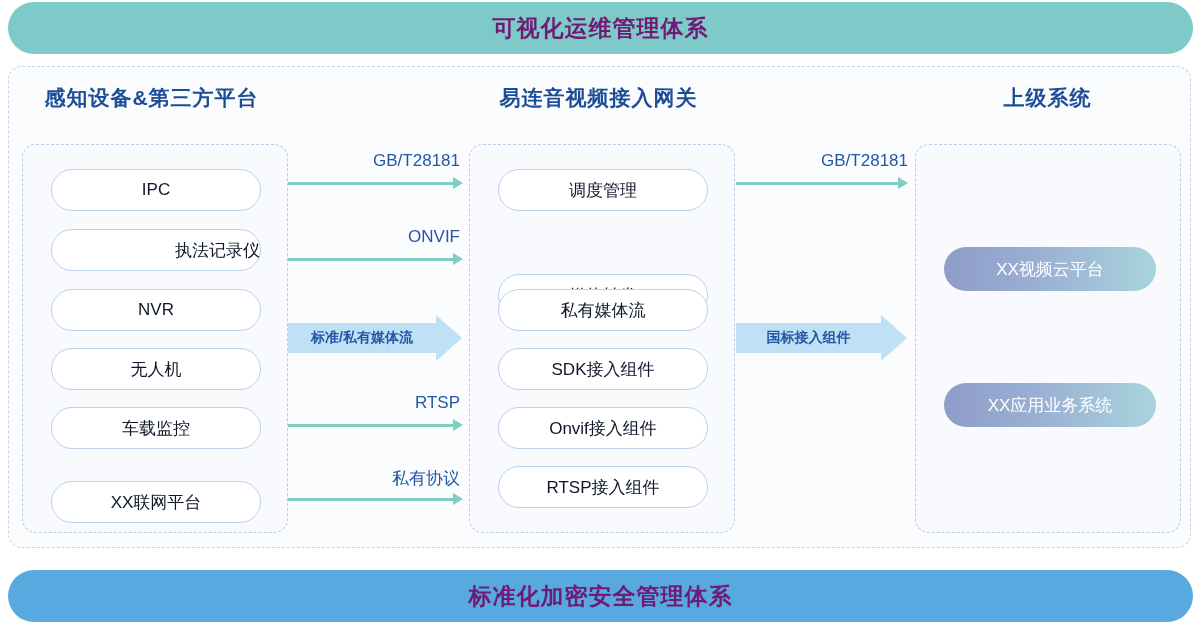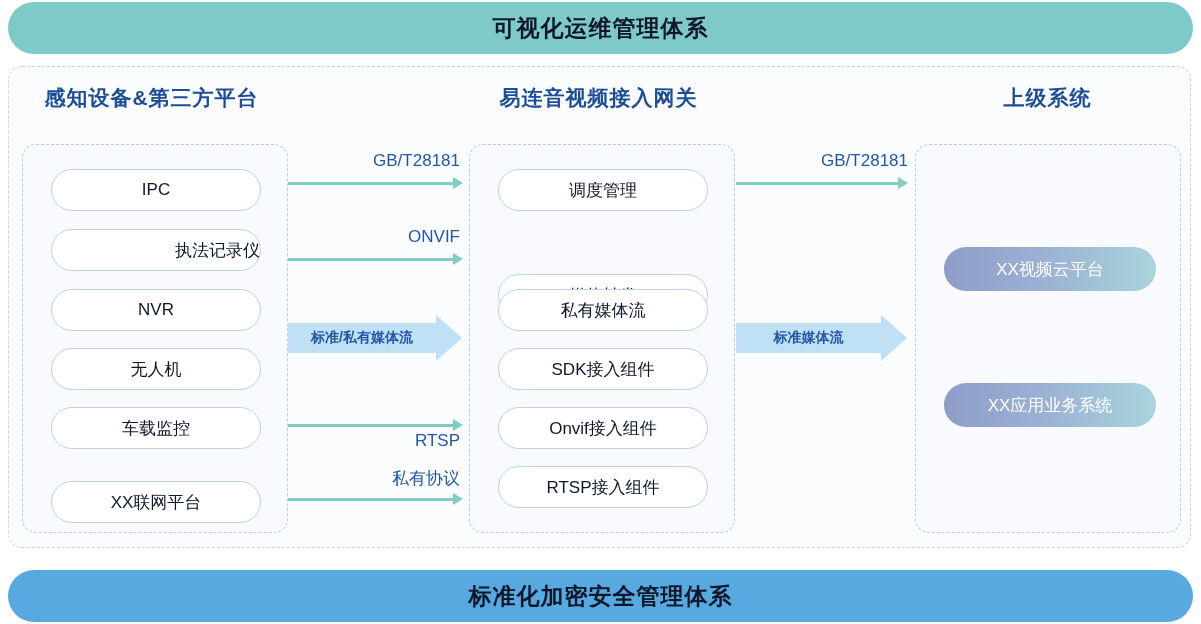--- a/index.html
+++ b/index.html
@@ -18,21 +18,21 @@
   
   .banner {
     position: absolute;
     left: 8px;
     width: 1185px;
     height: 52px;
     border-radius: 26px;
     display: flex;
     align-items: center;
     justify-content: center;
-    color: #0f172a;
+    color: #701a75;
     font-size: 23px;
     font-weight: bold;
     letter-spacing: 1px;
   }
   .banner-top {
     top: 2px;
     background: #7ecac9;
   }
   .banner-bottom {
     top: 570px;
@@ -270,38 +270,38 @@
 <div class="thin-arrow" style="left:288px; top:253px; width:175px;">
   <div class="line"></div>
   <div class="head"></div>
 </div>
 
 <div class="block-arrow" style="left:288px; top:315px;">
   <div class="body" style="width:148px;">标准/私有媒体流</div>
   <div class="tip"></div>
 </div>
 
-<div class="arrow-label" style="left:290px; top:393px; width:170px;margin-top:38px;">RTSP</div>
+<div class="arrow-label" style="left:290px; top:393px; width:170px;">RTSP</div>
 <div class="thin-arrow" style="left:288px; top:419px; width:175px;">
   <div class="line"></div>
   <div class="head"></div>
 </div>
 
 <div class="arrow-label" style="left:290px; top:467px; width:170px;">私有协议</div>
 <div class="thin-arrow" style="left:288px; top:493px; width:175px;">
   <div class="line"></div>
   <div class="head"></div>
 </div>
 
 <div class="arrow-label" style="left:738px; top:151px; width:170px;">GB/T28181</div>
 <div class="thin-arrow" style="left:736px; top:177px; width:172px;">
   <div class="line"></div>
   <div class="head"></div>
 </div>
 
 <div class="block-arrow" style="left:736px; top:315px;">
-  <div class="body" style="width:145px;">标准媒体流</div>
+  <div class="body" style="width:145px;">国标接入组件</div>
   <div class="tip"></div>
 </div>
 
 <div class="banner banner-bottom">
   <span>标准化加密安全管理体系</span>
 </div>
 
 </body></html>

